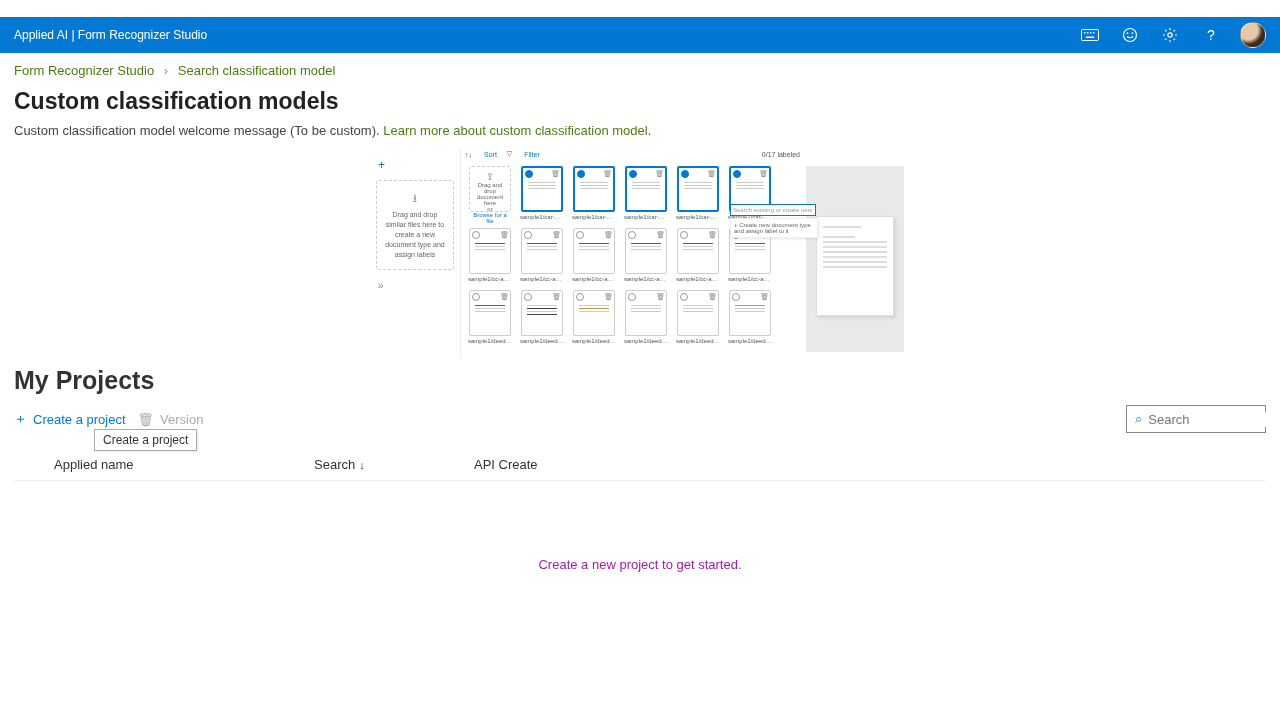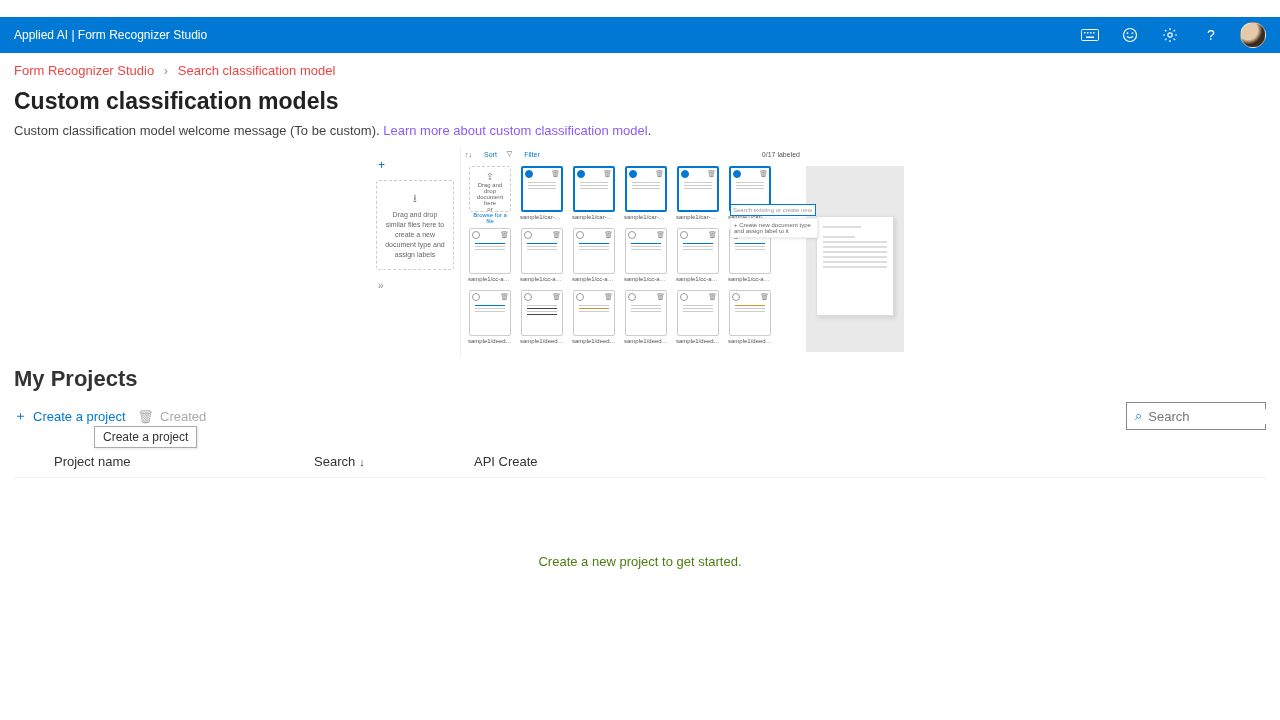--- a/index.html
+++ b/index.html
@@ -3,26 +3,26 @@
 <meta charset="utf-8">
 <style>
 * { box-sizing: border-box; margin: 0; padding: 0; font-family: "Segoe UI", Tahoma, sans-serif; }
 body { background: #fff; color: #333; font-size: 13px; }
 .topbar { background: #0078d4; color: #fff; height: 36px; display: flex; align-items: center; padding: 0 14px; justify-content: space-between; margin-top: 17px; }
 .topbar .title { font-size: 12px; }
 .topbar .icons { display: flex; align-items: center; gap: 20px; }
 .icon-btn { cursor: pointer; display:flex; align-items:center; justify-content:center; width:20px; height:20px;}
 .avatar { width: 26px; height: 26px; border-radius: 50%; background: radial-gradient(circle at 30% 30%, #e6c9a8 40%, #3b2a1f 60%); border:1px solid rgba(255,255,255,0.5);}
 .breadcrumb { padding: 10px 14px 6px; font-size: 13px; color: #0078d4; }
-.breadcrumb a { color: #ef4444; text-decoration: none; }
+.breadcrumb a { color: #4d7c0f; text-decoration: none; }
 .breadcrumb .sep { color: #999; margin: 0 6px; }
 .content { padding: 0 14px; }
 .h1 { font-size: 23px; font-weight: 600; color: #222; margin-top: 4px; }
 .welcome { margin-top: 8px; font-size: 13px; color: #444; }
-.welcome a { color: #8b5cf6; text-decoration: none; }
+.welcome a { color: #4d7c0f; text-decoration: none; }
 .animbox { margin: 10px auto 0; width: 528px; background:#fff; }
 .animinner { display:flex; gap:6px; }
 .sidebar { width: 78px; display:flex; flex-direction:column; gap:6px; padding-top:10px;}
 .dropzone-left { border:1px dashed #ccc; border-radius:3px; padding:10px 6px; font-size:7px; text-align:center; color:#666; line-height:1.4;}
 .dropzone-left .dl-icon{ font-size:11px; color:#888; margin-bottom:4px;}
 .expand-icon{ color:#888; font-size:10px; margin-top:4px; margin-left:2px;}
 .plus-icon{ color:#0078d4; font-size:12px; margin-bottom:2px; margin-left:2px;}
 .gallery {flex:1;}
 .gallery-top { display:flex; align-items:center; font-size:7px; color:#555; padding:2px 4px; gap:10px; border-left:1px solid #eee;}
 .gallery-top .spacer{flex:1;}
@@ -44,36 +44,36 @@
 .dropzone-mid{ width:42px; height:46px; border:1px dashed #ccc; border-radius:3px; font-size:6px; text-align:center; color:#666; padding:4px 2px;}
 .dropzone-mid .cloud{ font-size:10px; color:#888;}
 .dropzone-mid a{ color:#0078d4; text-decoration:none;}
 .preview{ width: 98px; background:#e9e9ea; position:relative; display:flex; align-items:flex-start; justify-content:center; padding-top:50px;}
 .preview .doc{ width:78px; height:100px; background:#fff; border:1px solid #ddd; padding:6px; box-shadow: 2px 2px 4px rgba(0,0,0,0.1);}
 .preview .doc .dline{height:2px; background:#ddd; margin:3px 0;}
 .preview .searchpop{ position:absolute; top:38px; left:-76px; width:88px; }
 .preview .searchinput{ border:1px solid #0078d4; font-size:6px; padding:2px; width:86px; background:#fff; color:#999;}
 .preview .createnew{ background:#fff; border:1px solid #eee; font-size:6px; padding:3px; color:#666; margin-top:2px; box-shadow:1px 1px 3px rgba(0,0,0,0.1);}
 
-.section-h { font-size: 22px; font-weight:600; margin-top: 8px;}
+.section-h { font-size: 25px; font-weight:600; margin-top: 8px;}
 .toolbar{ display:flex; align-items:center; margin-top:10px; gap:12px; position:relative;}
 .tlink{ color:#0078d4; font-size:13px; display:flex; align-items:center; gap:6px; cursor:pointer;}
 .tlinkdisabled{ color:#aaa; font-size:13px; display:flex; align-items:center; gap:6px;}
 .spacer2{flex:1;}
 .searchbox{ border:1px solid #888; width:140px; height:28px; display:flex; align-items:center; padding:0 8px; gap:6px;}
 .searchbox input{ border:none; outline:none; font-size:13px; flex:1;}
 .searchbox .sicon{ color:#0078d4; font-size:13px;}
 .tooltip{ position:absolute; top:24px; left:80px; background:#fff; border:1px solid #aaa; padding:3px 8px; font-size:12px; color:#333; box-shadow:1px 1px 2px rgba(0,0,0,0.1);}
 .tablehead{ display:flex; padding:10px 40px 8px; font-size:13px; color:#333; border-bottom:1px solid #eee; margin-top:14px;}
 .th1{ width:260px;}
 .th2{ width:360px;}
 .th3{ width:160px;}
 .th4{ width:160px;}
 .arrow{ margin-left:4px; font-size:11px;}
-.emptymsg{ text-align:center; color:#4d7c0f; font-size:13px; margin-top:76px;}
+.emptymsg{ text-align:center; color:#a21caf; font-size:13px; margin-top:76px;}
 svg{display:block;}
 </style>
 </head>
 <body>
 
 <div class="topbar">
   <div class="title">Applied AI | Form Recognizer Studio</div>
   <div class="icons">
     <span class="icon-btn">
         <svg width="18" height="12" viewBox="0 0 18 12">
@@ -389,30 +389,30 @@
   </div>
 
   <div class="section-h">My Projects</div>
   <div class="toolbar">
     <div class="tlink">
       <span>＋</span>
       <span>Create a project</span>
     </div>
     <div class="tlinkdisabled">
       <span>🗑</span>
-      <span>Created</span>
+      <span>Version</span>
     </div>
     <div class="tooltip">Create a project</div>
     <div class="spacer2"></div>
     <div class="searchbox">
       <span class="sicon">⌕</span>
       <input type="text" placeholder="Search" style="">
     </div>
   </div>
 
   <div class="tablehead">
-    <div class="th1">Project name</div>
+    <div class="th1">Applied name</div>
     <div class="th3"><span>Search</span><span class="arrow">↓</span></div>
     <div class="th4">API Create</div>
   </div>
 
   <div class="emptymsg">Create a new project to get started.</div>
 </div>
 
 </body></html>

